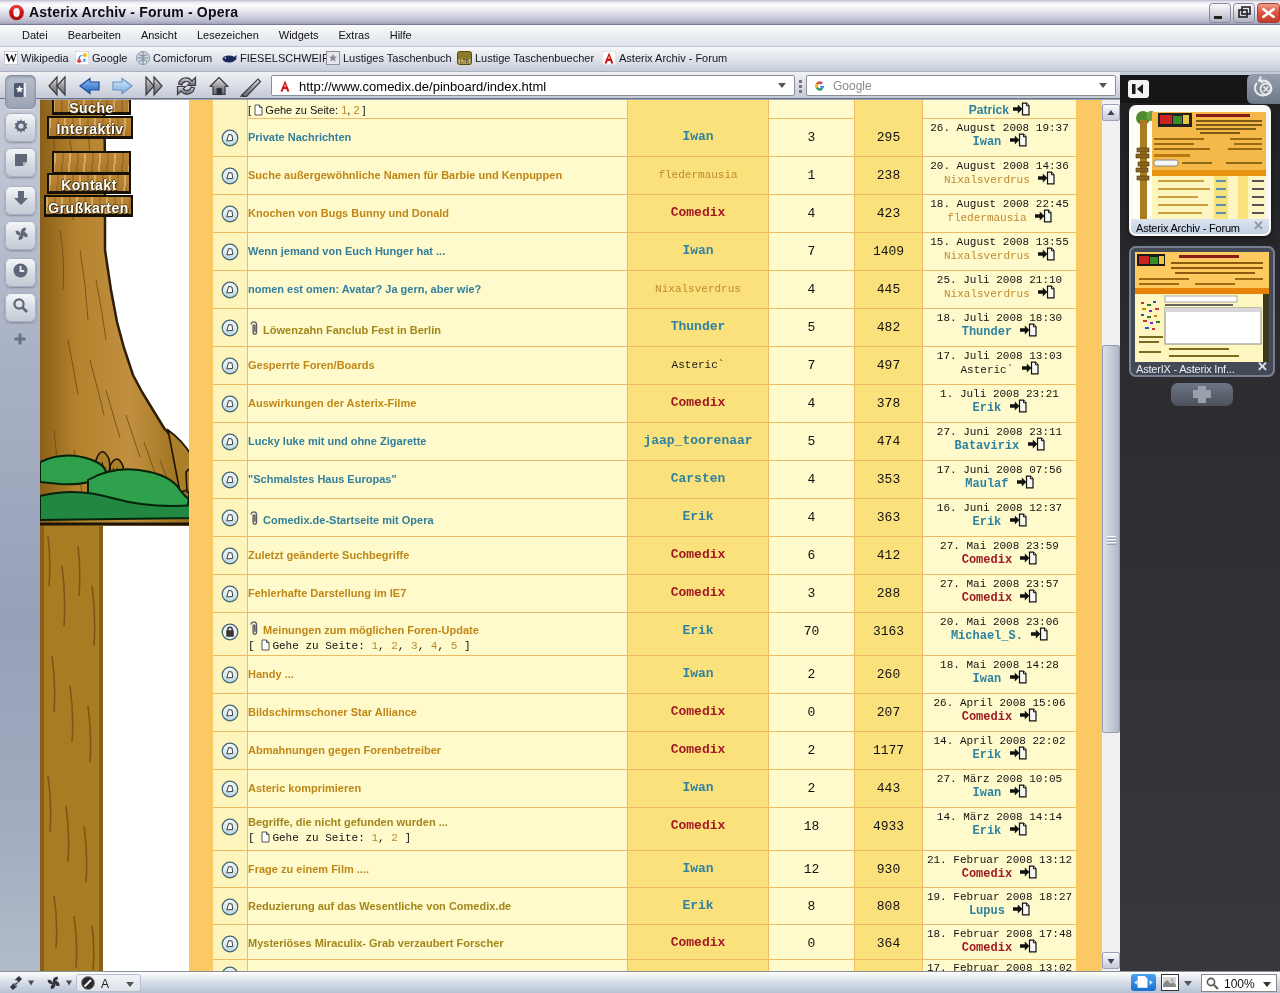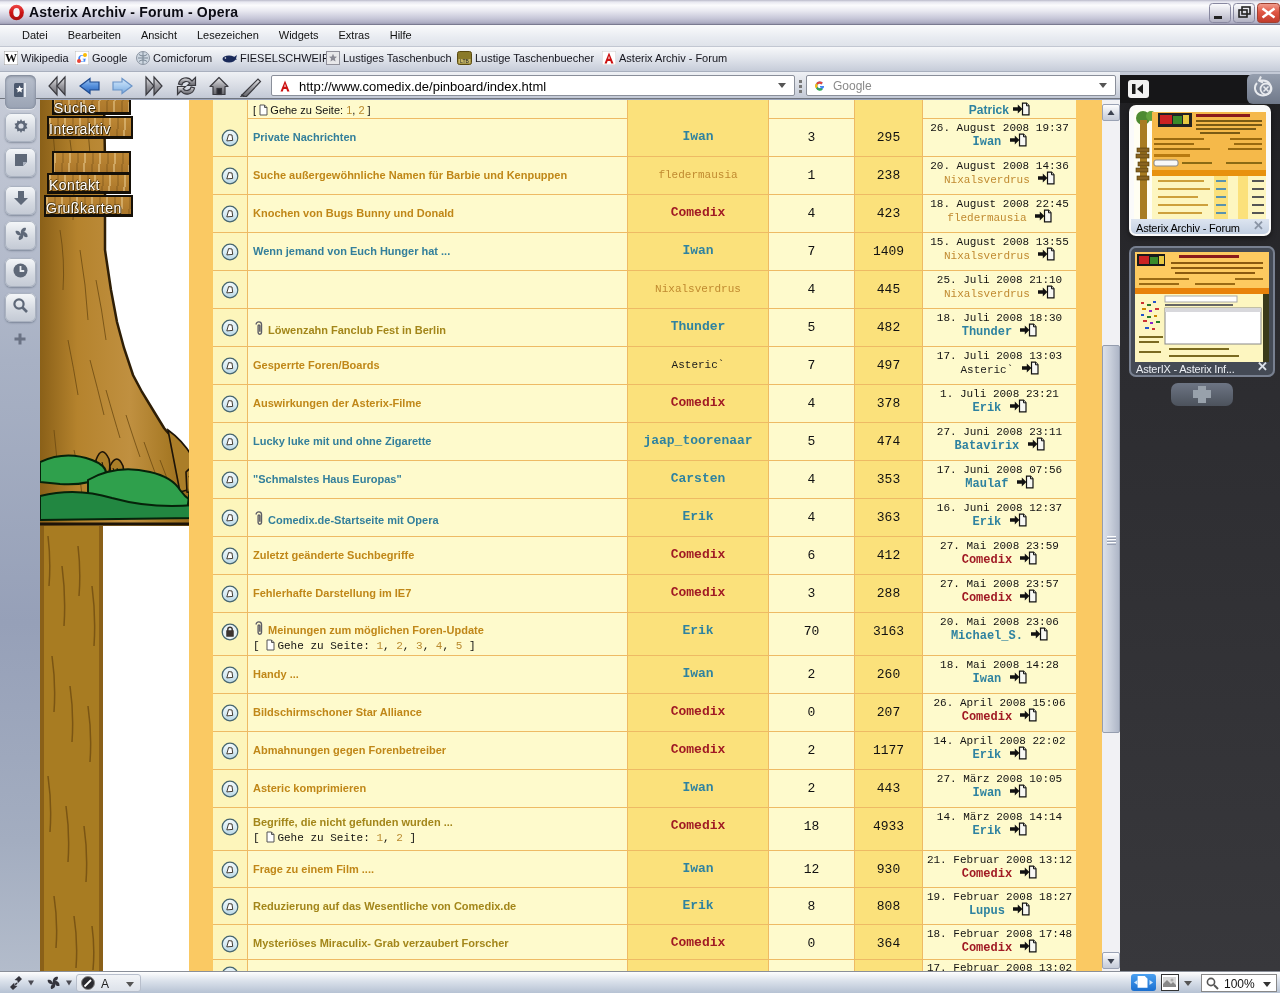--- a/index.html
+++ b/index.html
@@ -35,29 +35,29 @@
 .railbtn svg{display:block;margin:4px auto 0}
 .railbtn.sel svg{margin-top:7px}
 
 #page{position:absolute;left:40px;top:100px;width:1062px;height:871px;background:#fff;overflow:hidden}
 #oband-l{position:absolute;left:149px;top:0;width:24px;height:871px;background:#fac963}
 #oband-r{position:absolute;left:1036px;top:0;width:26px;height:871px;background:#fac963}
 #barkcol{position:absolute;left:0;top:426px;width:63px;height:445px;background:#a87c22}
 
 .wood{position:absolute;border:2px solid #151008;border-bottom-width:3px;
  background:repeating-linear-gradient(93deg,rgba(255,235,185,.38) 0 2px,rgba(0,0,0,0) 2px 8px,rgba(80,52,8,.22) 8px 10px,rgba(0,0,0,0) 10px 15px),linear-gradient(#bd8734,#ab772b);
- font-size:14px;font-weight:normal;color:#fff;letter-spacing:0.5px;
+ font-size:14px;font-weight:bold;color:#fff;text-align:center;letter-spacing:0.5px;
  text-shadow:1px 1px 0 #3a2806,-1px 0 0 rgba(58,40,6,.6),0 -1px 0 rgba(58,40,6,.6)}
 
 #ftable{position:absolute;left:173px;top:0;width:863px;height:871px;font-family:"Liberation Mono",monospace}
 .tr{position:relative;border-bottom:1px solid #eeba64;background:#fefacc}
 .td{position:absolute;top:0;height:100%}
 .ci{left:0;width:35px;background:#fdf5bb;border-right:1px solid #eeba64;text-align:center}
 .ci svg{margin-top:10px}
-.ct{left:36px;width:343px;padding-left:5px}
+.ct{left:36px;width:343px;}
 .ca{left:414px;width:142px;background:#fbe17b;border-left:1px solid #eeba64;border-right:1px solid #eeba64;text-align:center}
 .cr{left:556px;width:86px;text-align:center;border-right:1px solid #eeba64;font-size:13px;color:#111}
 .cv{left:642px;width:68px;background:#fbe17b;text-align:center;border-right:1px solid #eeba64;font-size:13px;color:#111}
 .cl{left:710px;width:153px;text-align:center}
 .ct{left:35px;width:379px;border-right:0}
 .ca{left:414px;width:142px}
 .cr{left:556px;width:86px}
 .cv{left:642px;width:68px}
 .cl{left:710px;width:153px}
 .tt{font-family:"Liberation Sans",sans-serif;font-size:11px;font-weight:bold;padding-top:11px;white-space:nowrap;line-height:14px}
@@ -468,20 +468,23 @@
             <defs>
               <linearGradient id="cg" x1="0" y1="0" x2="0" y2="1">
                 <stop offset="0" stop-color="#f2f9fc"></stop>
                 <stop offset="0.6" stop-color="#d5e9f2"></stop>
                 <stop offset="1" stop-color="#b9d6e4"></stop>
               </linearGradient>
             </defs>
             <circle cx="9" cy="9" r="7.8" fill="url(#cg)" stroke="#46656e" stroke-width="1.2"></circle>
             <path d="M5.8 11.9 L7.6 5.6 L11.0 6.0 L11.7 11.4 Z" fill="#fff" stroke="#3a3128" stroke-width="0.95"></path>
           </svg></div>
+<div class="td ct">
+          <div class="tt t">nomen est omen: Avatar? Ja gern, aber wie?</div>
+        </div>
 <div class="td ca"><span class="oc">Nixalsverdrus</span></div>
 <div class="td cr">4</div>
 <div class="td cv">445</div>
 <div class="td cl">
           <div class="dt">25. Juli 2008 21:10</div>
           <div class="la"><span class="oc">Nixalsverdrus</span>&nbsp;<svg width="18" height="14" viewBox="0 0 18 14" style="vertical-align:-2px">
               <path d="M1 5.2 h4.8 V2.6 L10.4 7 L5.8 11.4 V8.8 H1 Z" fill="#111"></path>
               <path d="M10.5 1.2 h4 L17 3.8 V12.8 H10.5 Z" fill="#f8f8f4" stroke="#111" stroke-width="1.2"></path>
               <path d="M14.5 1.2 L14.5 3.8 L17 3.8" fill="#ddd" stroke="#111" stroke-width="1"></path>
             </svg></div>

